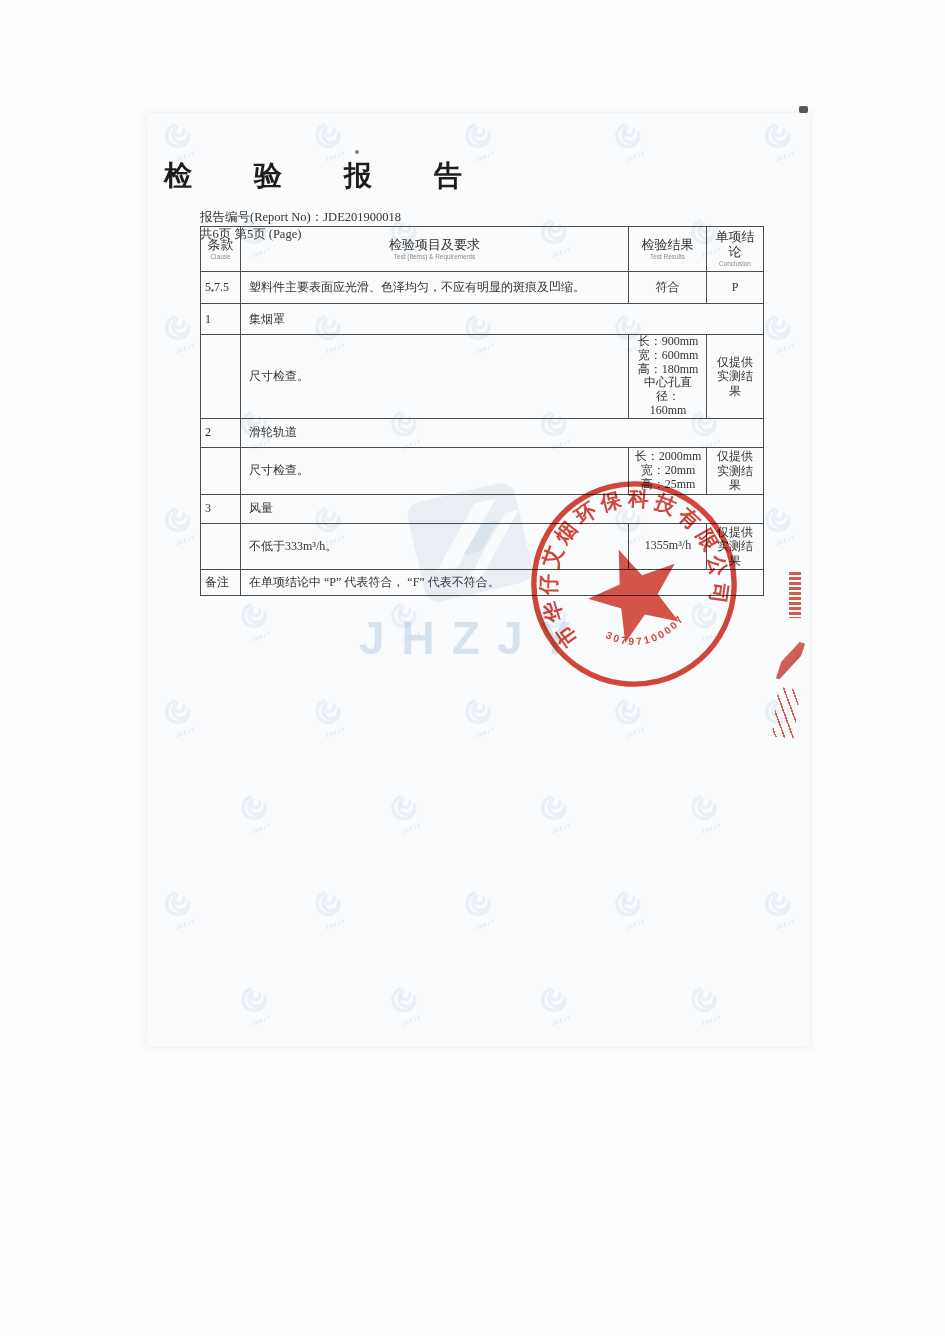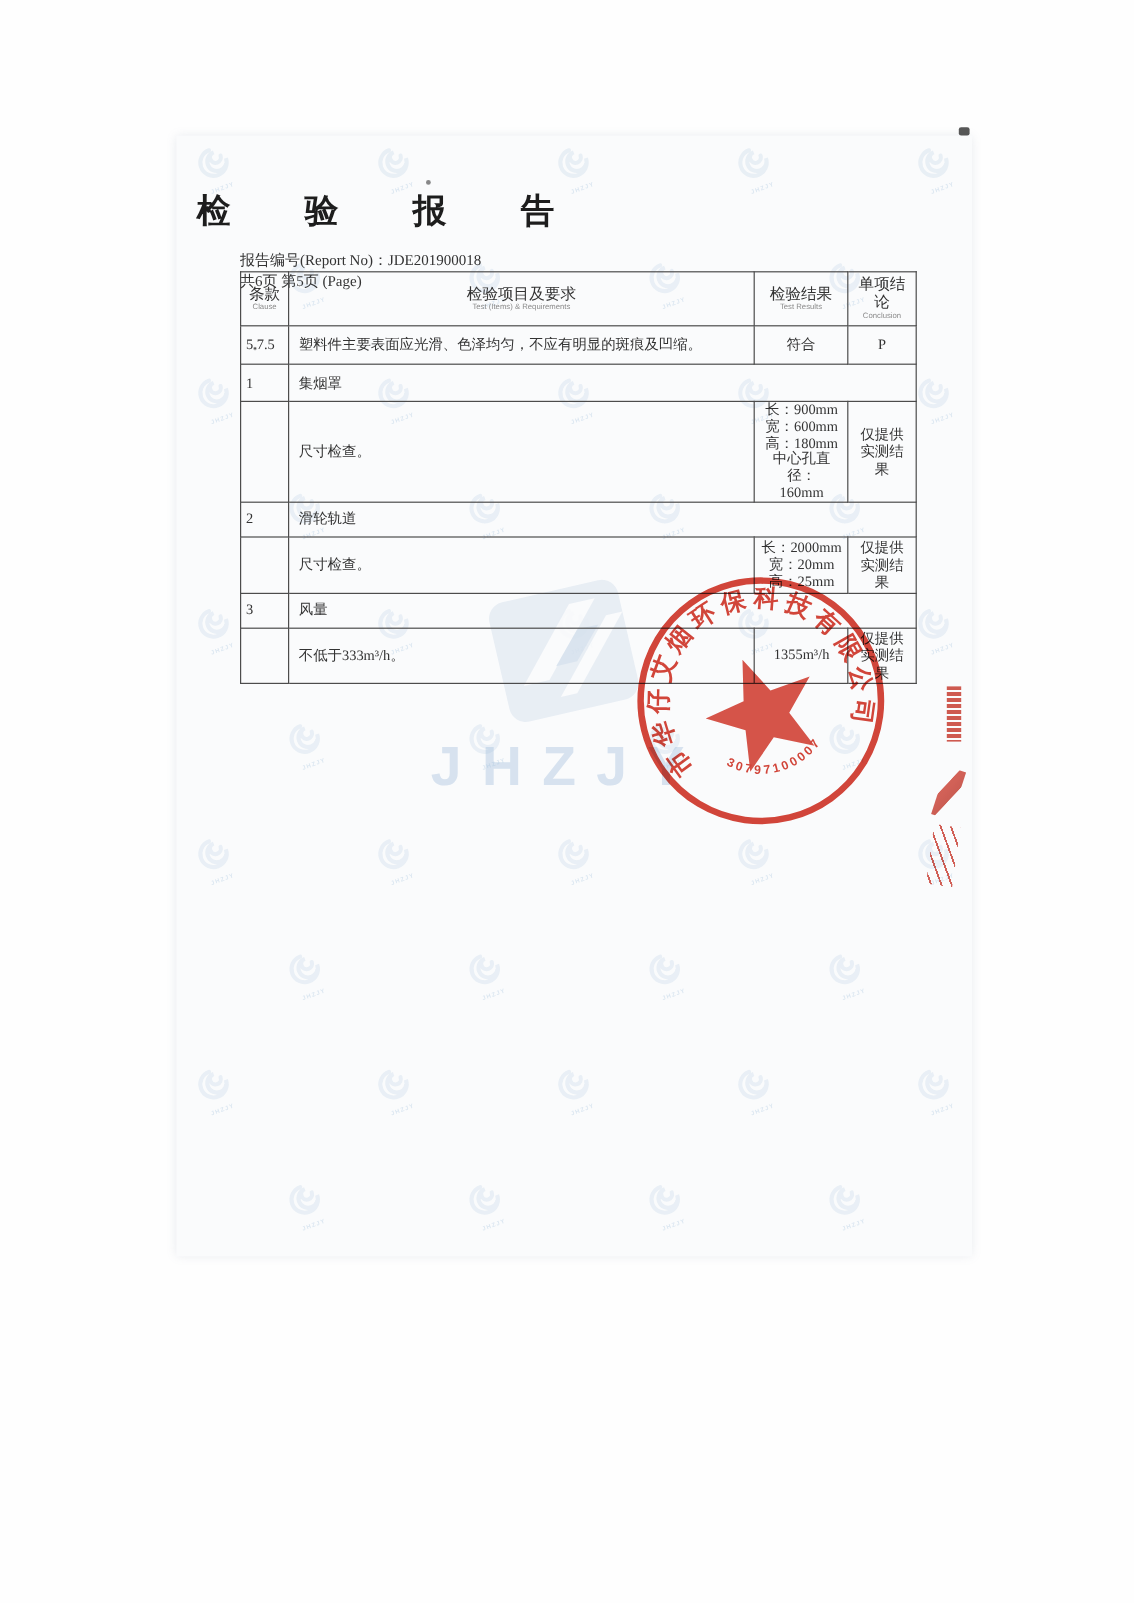--- a/index.html
+++ b/index.html
@@ -282,20 +282,24 @@
       <tr class="row-6">
         <td class="c-clause">3</td>
         <td class="c-req" colspan="3">风量</td>
       </tr>
       <tr class="row-7">
         <td class="c-clause"></td>
         <td class="c-req">不低于333m³/h。</td>
         <td class="c-res">1355m³/h</td>
         <td class="c-con">仅提供实测结果</td>
       </tr>
+      <tr class="row-8">
+        <td class="c-clause">备注</td>
+        <td class="c-req" colspan="3">在单项结论中 “P” 代表符合， “F” 代表不符合。</td>
+      </tr>
     </tbody>
       </table>
 
     <div class="stamp">
       <svg viewBox="0 0 220 220">
         <circle cx="110" cy="110" r="102" fill="none" stroke="#d02a1c" stroke-width="5.5"></circle>
         <polygon points="110,72 122.3,105 157.6,106.5 130,128.5 139.4,162.5 110,143 80.6,162.5 90,128.5 62.4,106.5 97.7,105" fill="#d02a1c" opacity="0.92" transform="rotate(-8 110 120)"></polygon>
         <defs>
           <path id="arcTop" d="M 44.5,155.9 A 80,80 0 1 1 175.5,155.9" fill="none"></path>
           <path id="arcBottom" d="M 70.2,157.5 A 62,62 0 0 0 149.8,157.5" fill="none"></path>

